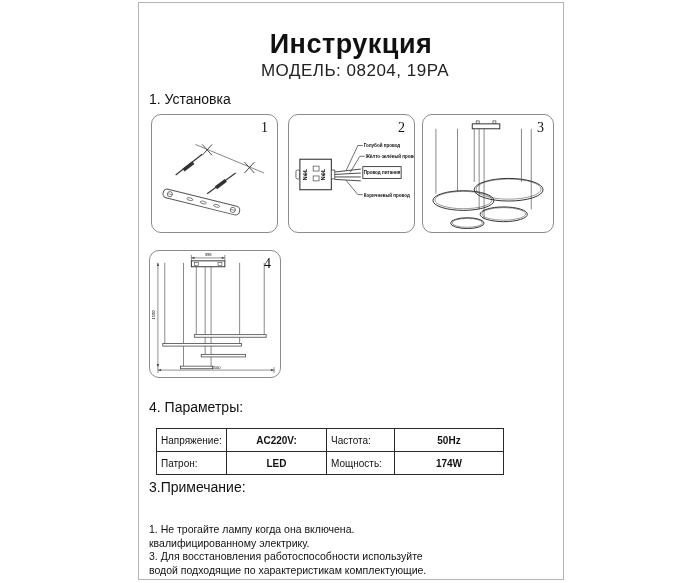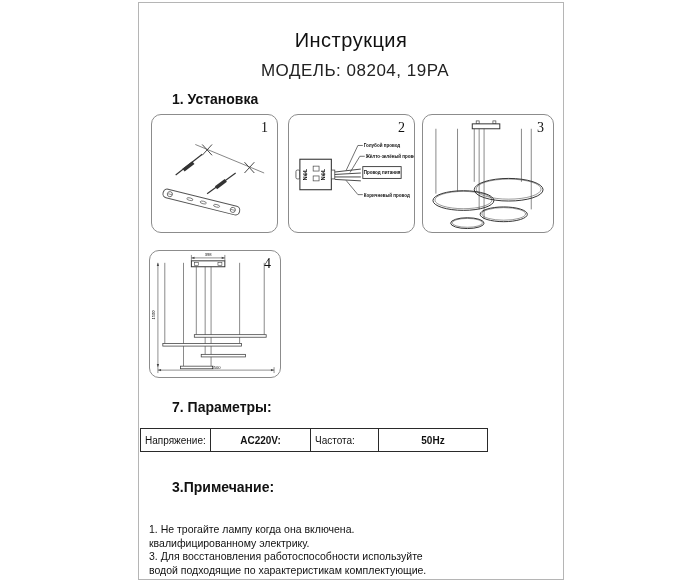--- a/index.html
+++ b/index.html
@@ -1,29 +1,29 @@
 <!DOCTYPE html>
 <html><head>
 <meta charset="utf-8">
 <style>
   * { margin:0; padding:0; box-sizing:border-box; }
   html,body { width:700px; height:583px; background:#fff; overflow:hidden;
     font-family:"Liberation Sans", sans-serif; color:#111; }
   .page { position:absolute; left:138px; top:2px; width:426px; height:578px;
     border:1px solid #b5b5b5; background:#fff; }
   .title { position:absolute; top:26px; left:0; width:100%; text-align:center;
-    font-size:20px; font-weight:400; letter-spacing:0.5px; }
+    font-size:27px; font-weight:700; letter-spacing:0.5px; }
   .subtitle { position:absolute; top:58px; left:4px; width:100%; text-align:center;
     font-size:17px; font-weight:400; color:#222; letter-spacing:0.5px; }
-  .sec-head { position:absolute; left:10px; font-size:14px; font-weight:700;margin-left:23px; }
+  .sec-head { position:absolute; left:10px; font-size:14px; font-weight:400; }
   .panel { position:absolute; border:1px solid #8c8c8c; border-radius:10px; background:#fff; }
   .panel svg { position:absolute; left:0; top:0; width:100%; height:100%; }
   .pnum { position:absolute; top:5px; right:9px; font-family:"Liberation Serif", serif;
     font-size:14px; color:#111; }
-  table.params { position:absolute; left:1px; top:425px; border-collapse:collapse;
+  table.params { position:absolute; left:17px; top:425px; border-collapse:collapse;
     table-layout:fixed; width:347px;padding-left:28px; }
   table.params td { border:1px solid #2a2a2a; height:23px; font-size:10px;
     padding:0 4px; vertical-align:middle; }
   td.val { text-align:center; font-weight:700; font-size:11px; }
   .notes { position:absolute; left:10px; top:520px; width:400px; }
   .note-line { font-size:10.5px; line-height:13.6px; color:#111; }
   .drawing text { font-family:"Liberation Sans", sans-serif; fill:#111; }
 </style>
 </head>
 <body>
@@ -154,36 +154,42 @@
       <line x1="8" y1="121" x2="126" y2="121" stroke="#444" stroke-width="0.6"></line>
       <line x1="8" y1="118" x2="8" y2="124" stroke="#444" stroke-width="0.6"></line>
       <line x1="126" y1="118" x2="126" y2="124" stroke="#444" stroke-width="0.6"></line>
       <polygon points="8,121 11.2,119.8 11.2,122.2" fill="#444"></polygon>
       <polygon points="126,121 122.8,119.8 122.8,122.2" fill="#444"></polygon>
       <text x="67" y="119.5" text-anchor="middle" font-size="4.2">1500</text>
     </svg>
     <div class="pnum">4</div>
   </div>
 
-  <div class="sec-head" style="top:396px;">7. Параметры:</div>
+  <div class="sec-head" style="top:396px;">4. Параметры:</div>
 
   <table class="params">
     <colgroup>
         <col style="width:70px">
         <col style="width:100px">
         <col style="width:68px">
         <col style="width:109px">
       </colgroup>
     <tbody>
         <tr>
       <td>Напряжение:</td>
       <td class="val">AC220V:</td>
       <td>Частота:</td>
       <td class="val">50Hz</td>
     </tr>
+    <tr>
+      <td>Патрон:</td>
+      <td class="val">LED</td>
+      <td>Мощность:</td>
+      <td class="val">174W</td>
+    </tr>
   </tbody>
     </table>
 
   <div class="sec-head" style="top:476px;">3.Примечание:</div>
 
   <div class="notes">
     <div class="note-line">1. Не трогайте лампу когда она включена.</div>
     <div class="note-line">квалифицированному электрику.</div>
     <div class="note-line">3. Для восстановления работоспособности используйте</div>
     <div class="note-line">водой подходящие по характеристикам комплектующие.</div>

